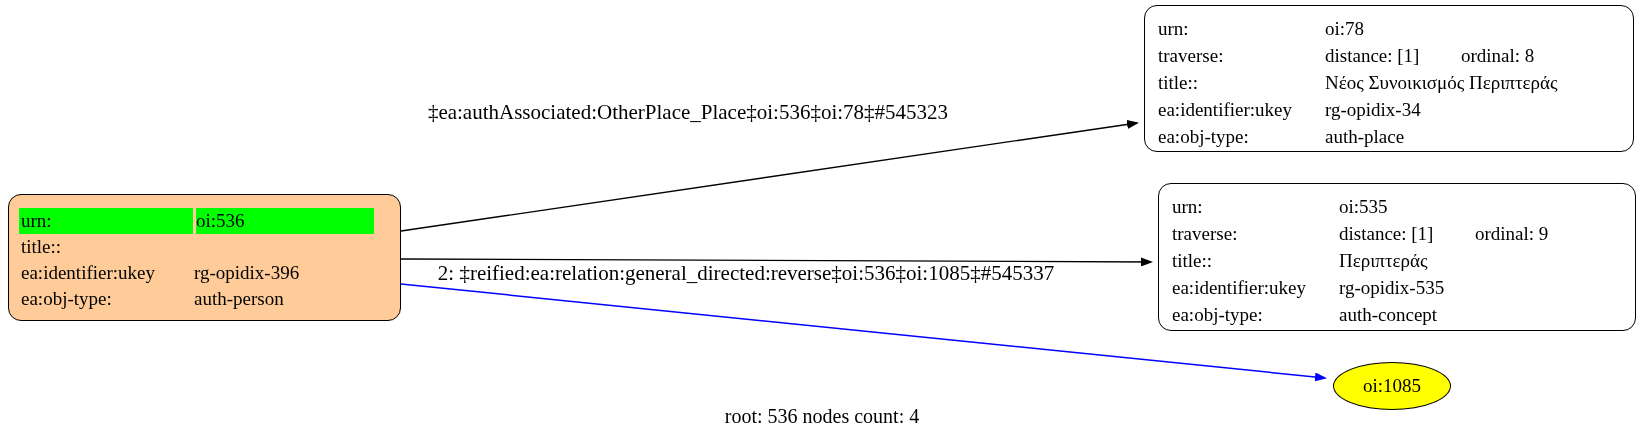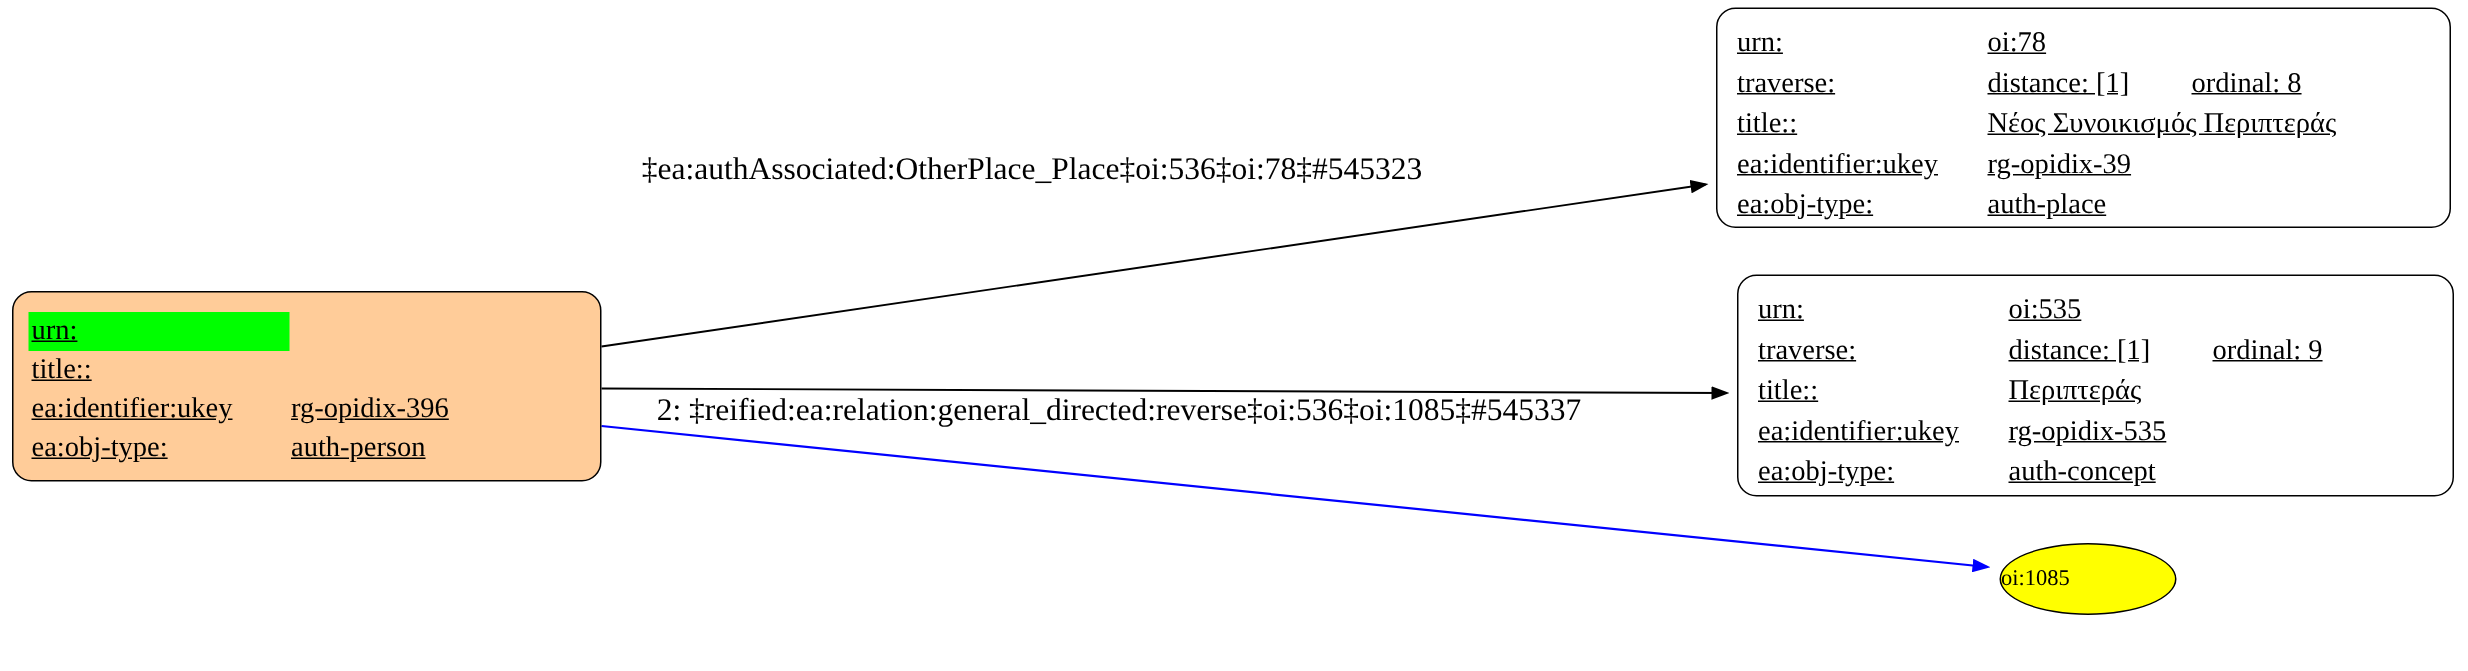--- a/index.html
+++ b/index.html
@@ -45,21 +45,20 @@
     left: 1158px; top: 183px;
     width: 478px; height: 148px;
     padding-top: 9px;
   }
   .row {
     display: flex;
     align-items: flex-start;
     line-height: 26px;
     padding-left: 12px;
     white-space: nowrap;
-    text-decoration: underline;
   }
   .node.place .row, .node.concept .row {
     line-height: 27px;
     padding-left: 13px;
   }
   .cell.label { display: inline-block; width: 173px; flex: 0 0 auto; }
   .node.place .cell.label, .node.concept .cell.label { width: 167px; }
   .cell.val-distance { display: inline-block; width: 136px; flex: 0 0 auto; }
   .row.hl { padding-left: 10px; }
   .row.hl .cell.label {
@@ -76,22 +75,22 @@
   }
   .ellipse-node {
     position: absolute;
     left: 1333px; top: 362px;
     width: 116px; height: 46px;
     background: var(--ellipse-fill, #ffff00);
     border: 1.5px solid var(--border, #000000);
     border-radius: 50%;
     display: flex;
     align-items: center;
-    justify-content: flex-start;
-    font-size: 15px;
+    justify-content: center;
+    font-size: 19px;
   }
   .edge-label {
     position: absolute;
     transform: translateX(-50%);
     font-size: 21px;
     white-space: nowrap;
     line-height: 20px;
   }
   .caption {
     position: absolute;
@@ -116,20 +115,21 @@
       </marker>
     </defs>
     <line x1="401" y1="231" x2="1137" y2="123" style="stroke: var(--edge-black, #000000); stroke-width: 1.3;" marker-end="url(#arrow-black)"></line>
     <line x1="401" y1="259" x2="1151" y2="262" style="stroke: var(--edge-black, #000000); stroke-width: 1.3;" marker-end="url(#arrow-black)"></line>
     <line x1="401" y1="284" x2="1325" y2="378" style="stroke: var(--edge-blue, #0000ff); stroke-width: 1.5;" marker-end="url(#arrow-blue)"></line>
   </svg>
 
   <div class="node person">
     <div class="row hl">
       <span class="cell label">urn:</span>
+      <span class="cell value">oi:536</span>
     </div>
     <div class="row">
       <span class="cell label">title::</span>
     </div>
     <div class="row">
       <span class="cell label">ea:identifier:ukey</span>
       <span class="cell value">rg-opidix-396</span>
     </div>
     <div class="row">
       <span class="cell label">ea:obj-type:</span>
@@ -146,21 +146,21 @@
       <span class="cell label">traverse:</span>
       <span class="cell val-distance">distance: [1]</span>
       <span class="cell value">ordinal: 8</span>
     </div>
     <div class="row">
       <span class="cell label">title::</span>
       <span class="cell value">Νέος Συνοικισμός Περιπτεράς</span>
     </div>
     <div class="row">
       <span class="cell label">ea:identifier:ukey</span>
-      <span class="cell value">rg-opidix-39</span>
+      <span class="cell value">rg-opidix-34</span>
     </div>
     <div class="row">
       <span class="cell label">ea:obj-type:</span>
       <span class="cell value">auth-place</span>
     </div>
   </div>
 
   <div class="node concept">
     <div class="row">
       <span class="cell label">urn:</span>
@@ -185,14 +185,15 @@
     </div>
   </div>
 
   <div class="ellipse-node">
     <span>oi:1085</span>
   </div>
 
   <div class="edge-label" style="left: 688px; top: 102px;">‡ea:authAssociated:OtherPlace_Place‡oi:536‡oi:78‡#545323</div>
   <div class="edge-label" style="left: 746px; top: 263px;">2: ‡reified:ea:relation:general_directed:reverse‡oi:536‡oi:1085‡#545337</div>
 
+  <div class="caption">root: 536 nodes count: 4</div>
 
 </div>
 
 </body></html>

